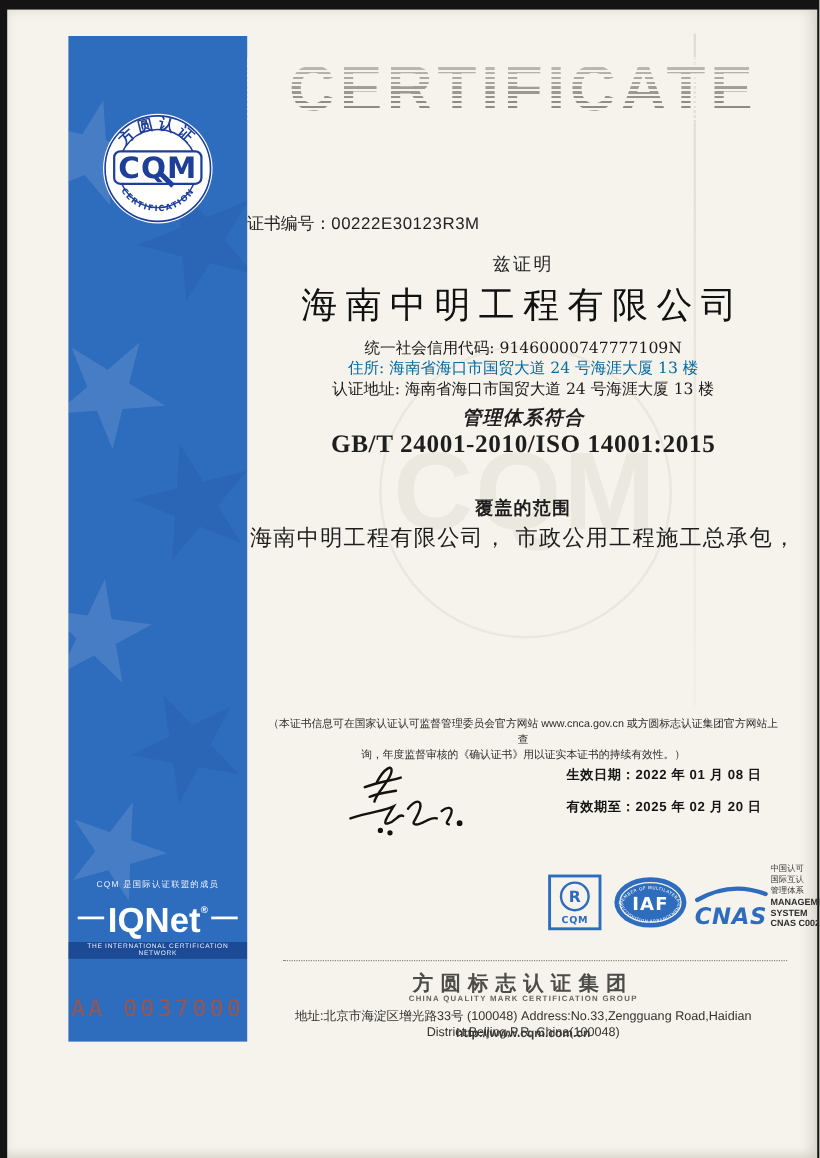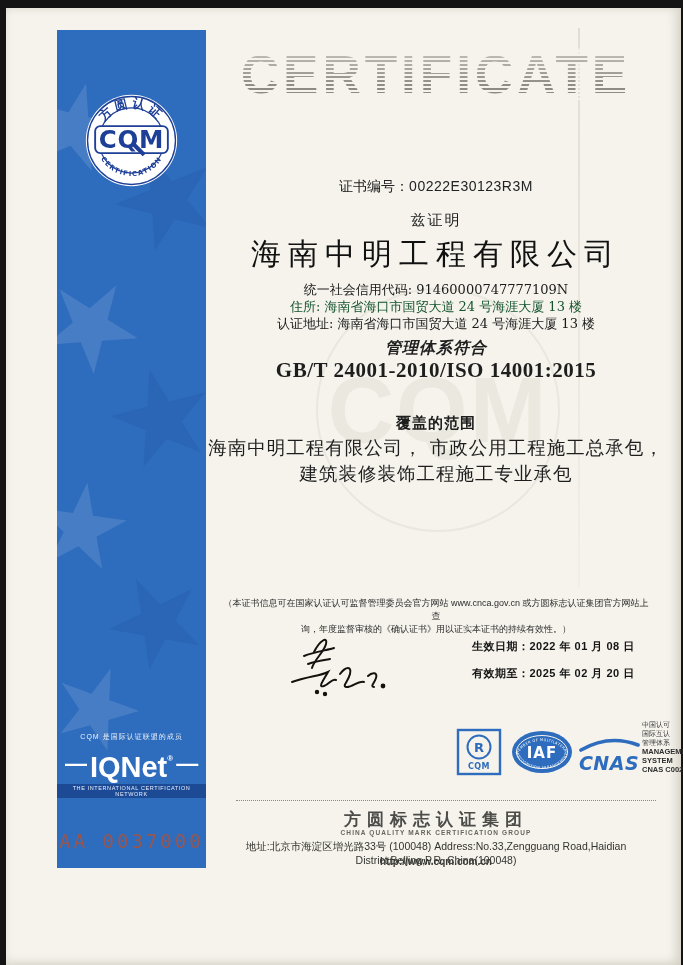--- a/index.html
+++ b/index.html
@@ -26,28 +26,28 @@
           color:#9a564c;font-size:19px;letter-spacing:3px;font-family:"DejaVu Sans Mono","Liberation Mono",monospace;}
   
   .content{position:absolute;left:200px;top:0;width:460px;height:965px;}
   .cert-head{position:absolute;left:0;top:40px;width:460px;text-align:center;
              font-size:53px;font-weight:bold;letter-spacing:4px;color:#8e8b85;line-height:54px;}
   .cert-head .stripes{position:absolute;inset:0;
       background:repeating-linear-gradient(180deg,rgba(245,243,236,0) 0 2px,#f5f3ec 2px 4px),
                  linear-gradient(180deg,rgba(245,243,236,.55),rgba(245,243,236,0) 70%);}
   .doc-title{position:absolute;left:0;top:112px;width:460px;text-align:center;
              font-size:27px;font-weight:600;letter-spacing:3px;color:#161616;}
-  .cert-no{position:absolute;left:0;top:170px;width:460px;text-align:center;font-size:14px;color:#222;}
+  .cert-no{position:absolute;left:0;top:170px;width:460px;font-size:14px;color:#222;}
   .cert-no .num{font-family:"Liberation Sans",sans-serif;letter-spacing:.5px;}
   .certify{position:absolute;left:0;top:203px;width:460px;text-align:center;font-size:15px;letter-spacing:2px;}
   .kaiti{font-family:"DejaVu Serif","Liberation Serif",serif;}
   .company{position:absolute;left:0;top:226px;width:460px;text-align:center;
            font-size:30px;letter-spacing:7px;color:#111;}
   .info1{position:absolute;left:0;top:273px;width:460px;text-align:center;font-size:13px;color:#1a1a1a;}
-  .info2{position:absolute;left:0;top:290px;width:460px;text-align:center;font-size:13px;color:#14532d;}
+  .info2{position:absolute;left:0;top:290px;width:460px;text-align:center;font-size:13px;color:#0369a1;}
   .info3{position:absolute;left:0;top:307px;width:460px;text-align:center;font-size:13px;color:#1a1a1a;}
   .conform{position:absolute;left:0;top:330px;width:460px;text-align:center;font-size:16px;font-weight:bold;letter-spacing:1px;font-style:italic;}
   .standard{position:absolute;left:0;top:350px;width:460px;text-align:center;font-size:21px;font-weight:bold;
             font-family:"Liberation Serif","DejaVu Serif",serif;letter-spacing:.5px;}
   .scope-label{position:absolute;left:0;top:406px;width:460px;text-align:center;font-size:15px;font-weight:bold;letter-spacing:1px;}
   .scope1{position:absolute;left:0;top:427px;width:460px;text-align:center;font-size:18.5px;letter-spacing:1px;}
   .scope2{position:absolute;left:0;top:453px;width:460px;text-align:center;font-size:18.5px;letter-spacing:1px;}
   .fineprint{position:absolute;left:14px;top:589px;width:432px;text-align:center;
              font-size:9px;line-height:13px;color:#2c2c2c;}
   .sign{position:absolute;left:78px;top:622px;}
@@ -138,21 +138,20 @@
       <div class="company kaiti">海南中明工程有限公司</div>
       <div class="info1 kaiti">统一社会信用代码: 91460000747777109N</div>
       <div class="info2 kaiti">住所: 海南省海口市国贸大道 24 号海涯大厦 13 楼</div>
       <div class="info3 kaiti">认证地址: 海南省海口市国贸大道 24 号海涯大厦 13 楼</div>
 
       <div class="conform">管理体系符合</div>
       <div class="standard">GB/T 24001-2010/ISO 14001:2015</div>
 
       <div class="scope-label">覆盖的范围</div>
       <div class="scope1 kaiti">海南中明工程有限公司， 市政公用工程施工总承包，</div>
-      <div class="scope2 kaiti">建筑装修装饰工程施工专业承包</div>
 
       <div class="fineprint">
         <div>（本证书信息可在国家认证认可监督管理委员会官方网站 www.cnca.gov.cn 或方圆标志认证集团官方网站上查</div>
         <div>询，年度监督审核的《确认证书》用以证实本证书的持续有效性。）</div>
       </div>
 
       <div class="sign">
         <svg width="110" height="72" viewBox="0 0 110 72">
           <g fill="none" stroke="#14120f" stroke-width="2" stroke-linecap="round">
             <path d="M30,22 C36,10 44,6 42,14 C40,22 30,30 28,38"></path>

